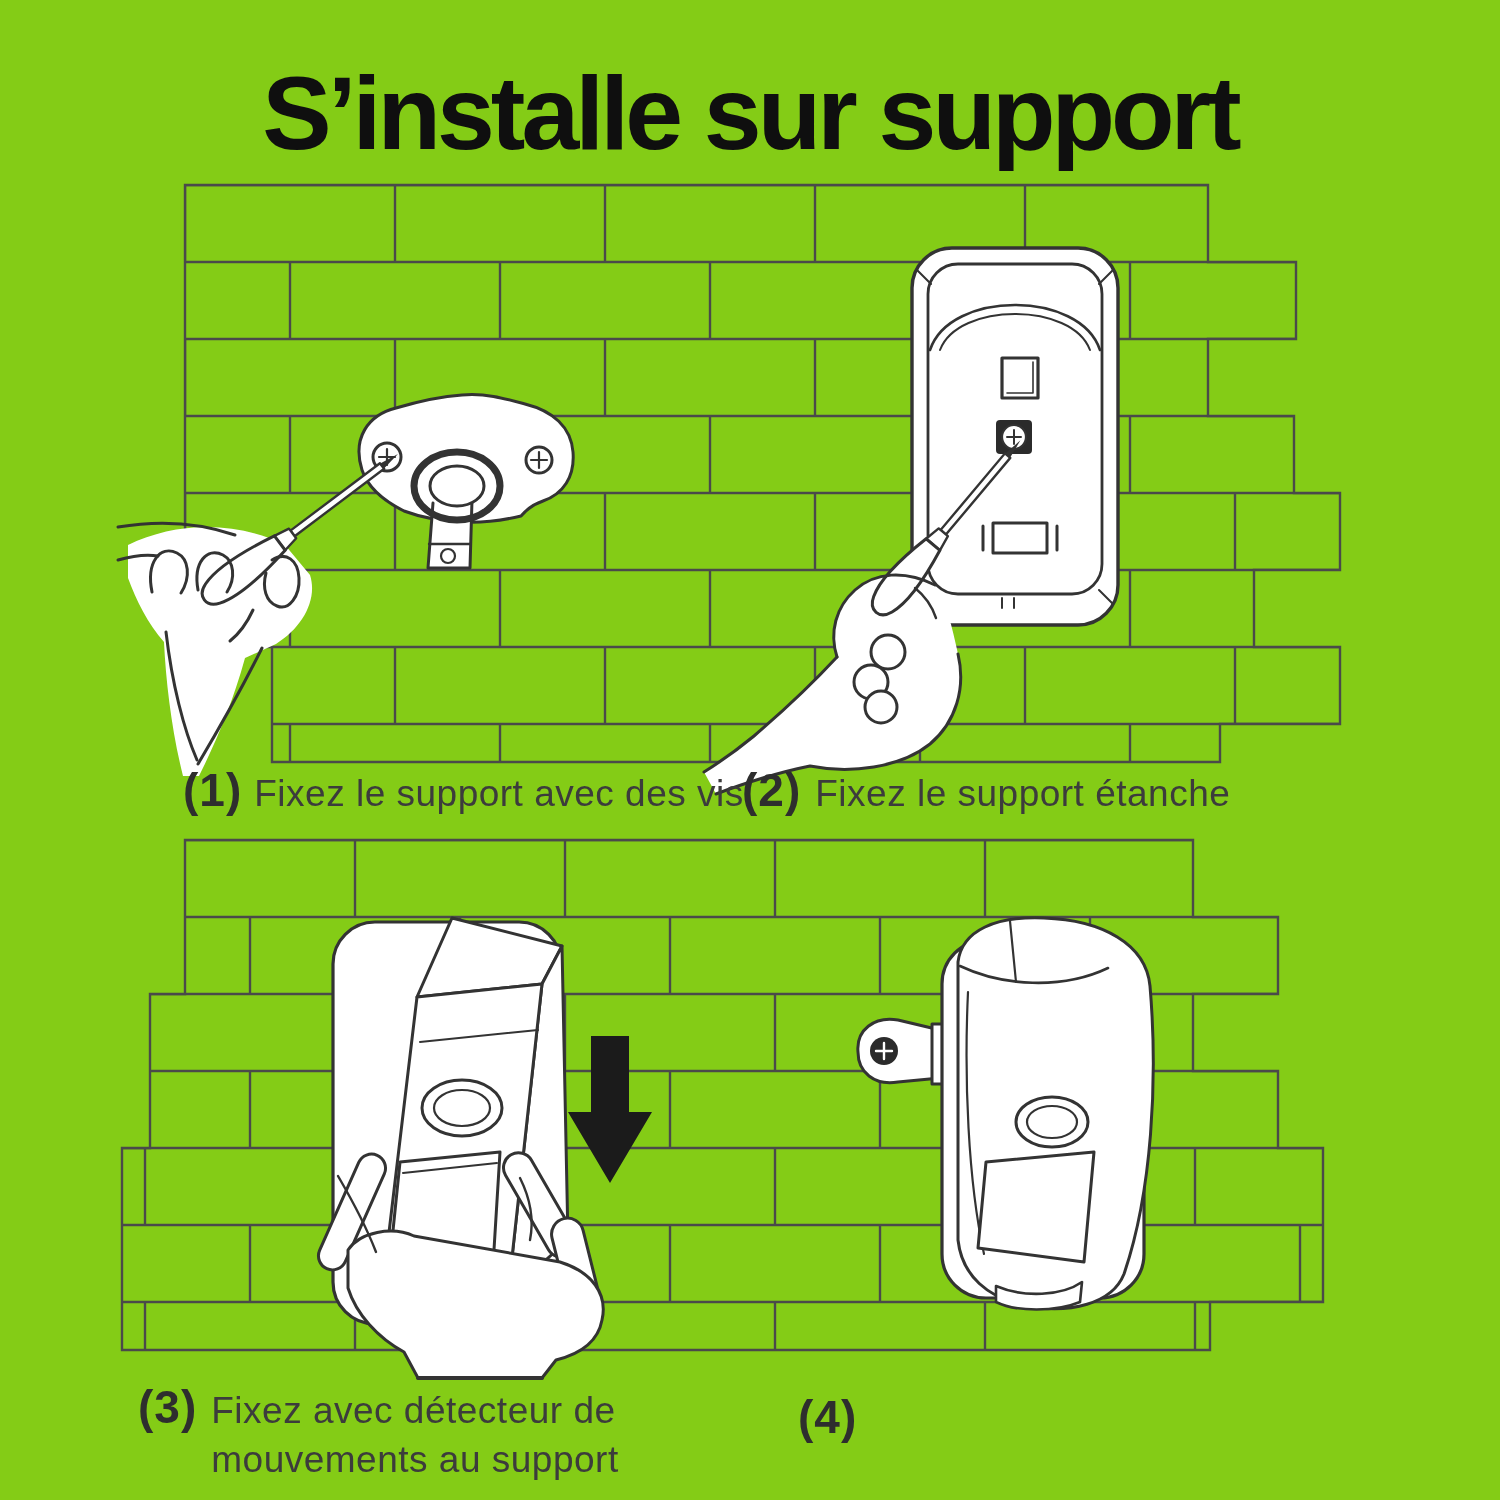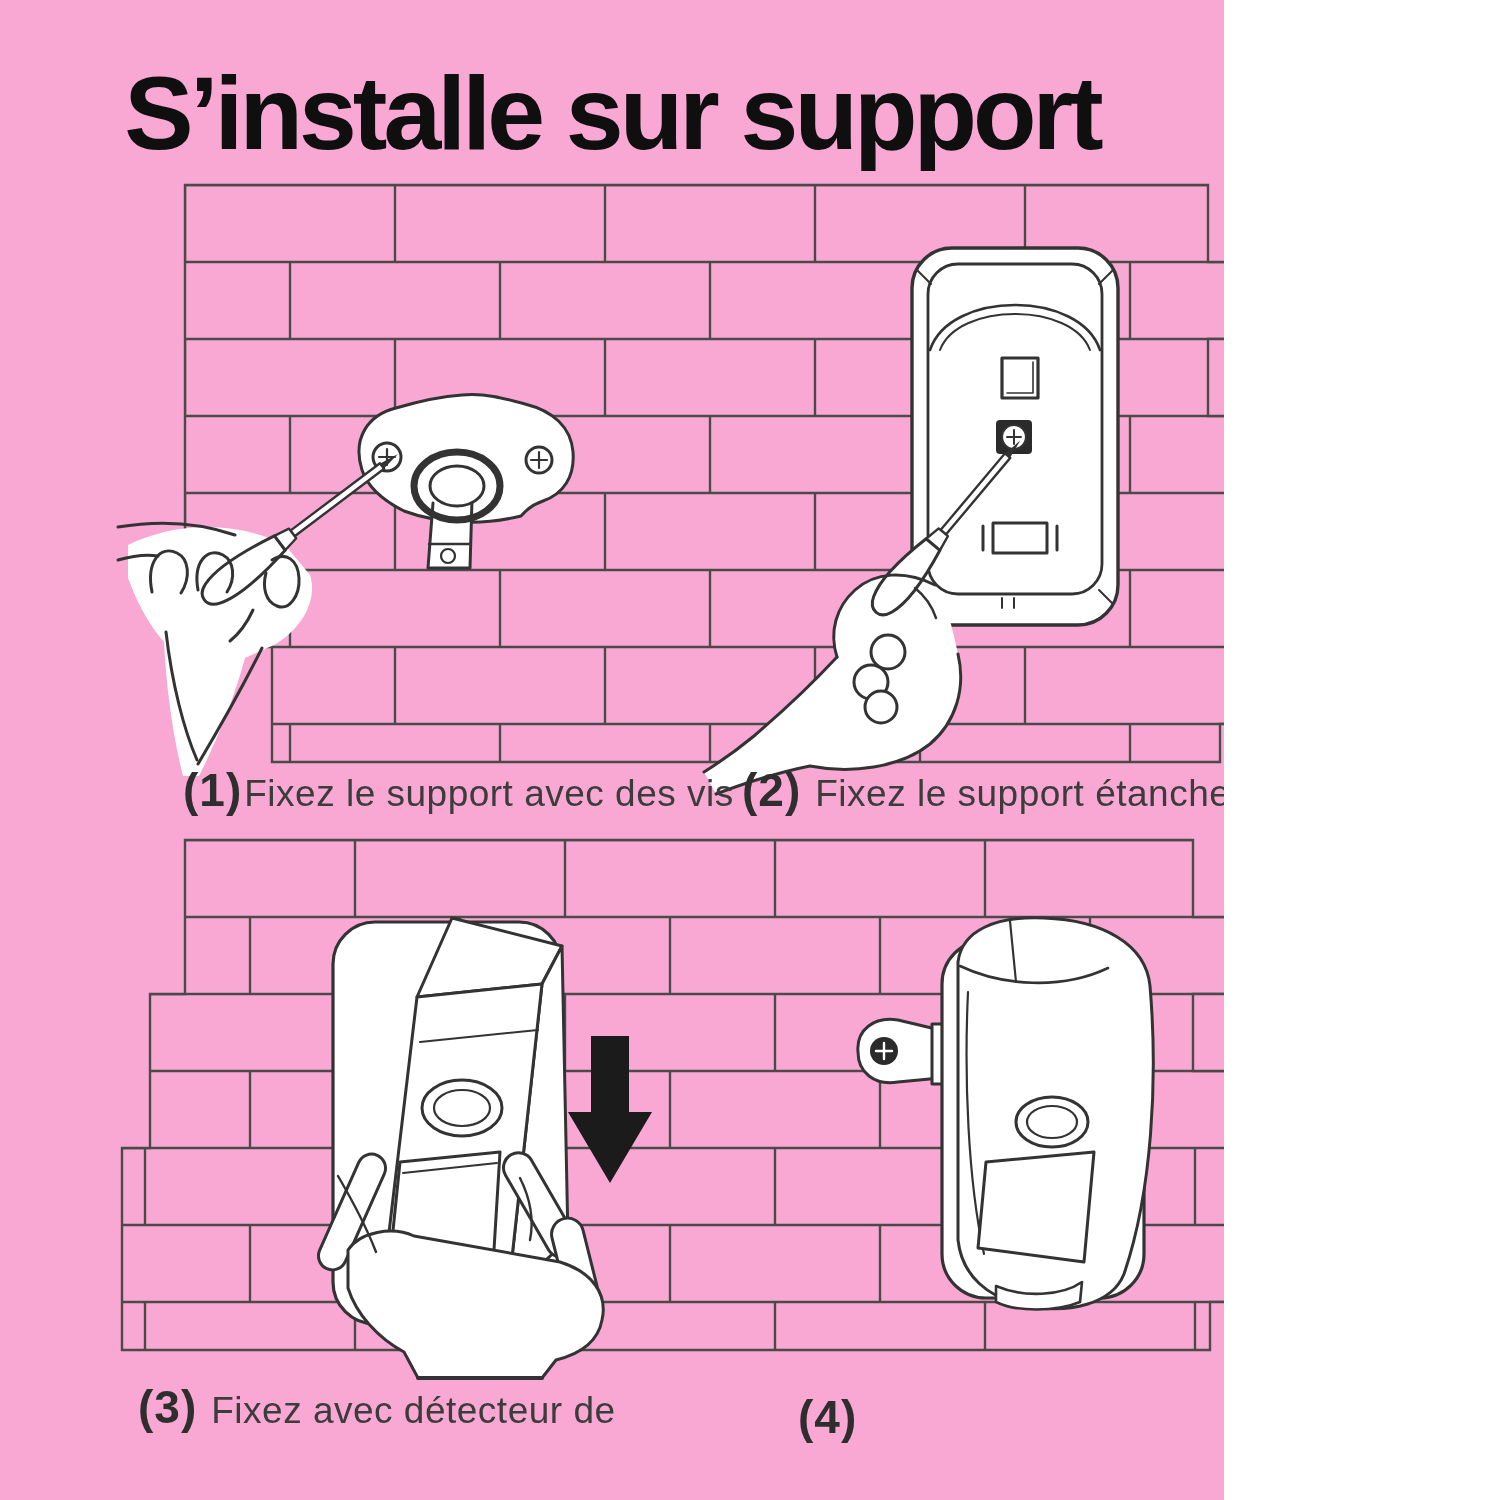--- a/index.html
+++ b/index.html
@@ -1,25 +1,25 @@
 <!DOCTYPE html>
 <html><head>
 <meta charset="utf-8">
 <style>
   html,body{margin:0;padding:0;background:#fff;}
-  .stage{position:relative;width:1224px;height:1500px;background:#f9a8d4;overflow:hidden;
+  .stage{position:relative;width:1500px;height:1500px;background:#84cc16;overflow:hidden;
          font-family:"Liberation Sans",sans-serif;}
   .title{position:absolute;left:0;right:0;top:54px;text-align:center;
          font-size:104px;font-weight:bold;letter-spacing:-4px;color:#0f0f0f;white-space:nowrap;}
   .diagram{position:absolute;left:0;top:0;width:1500px;height:1500px;}
   .caption{position:absolute;display:flex;align-items:baseline;color:#3c3c3c;white-space:nowrap;}
   .cap-num{font-weight:bold;font-size:46px;color:#2e2e2e;letter-spacing:1px;}
   .cap-text{font-size:37px;letter-spacing:0.5px;}
   .gap{margin-left:14px;}
-  .nogap{margin-left:2px;text-align:right;}
+  .nogap{margin-left:12px;text-align:right;}
   .two-line div{line-height:1.32;}
 </style>
 </head>
 <body>
 
 <div class="stage">
 
   <div class="title">S’installe sur support</div>
 
   <svg class="diagram" viewBox="0 0 1500 1500" xmlns="http://www.w3.org/2000/svg">
@@ -154,20 +154,21 @@
 
   <div class="caption" style="left:742px;top:763px;">
     <span class="cap-num">(2)</span>
     <span class="cap-text gap">Fixez le support étanche</span>
   </div>
 
   <div class="caption" style="left:138px;top:1380px;">
     <span class="cap-num">(3)</span>
     <span class="cap-text gap two-line">
       <div>Fixez avec détecteur de</div>
+      <div>mouvements au support</div>
     </span>
   </div>
 
   <div class="caption" style="left:798px;top:1390px;">
     <span class="cap-num">(4)</span>
   </div>
 
 </div>
 
 </body></html>

